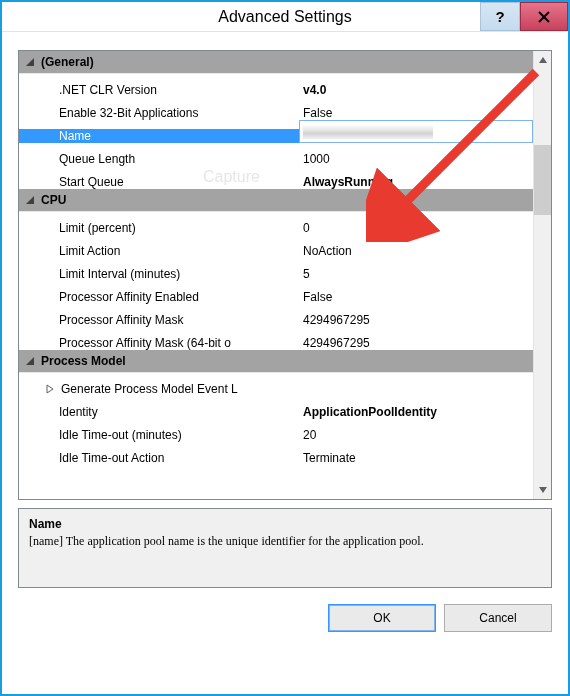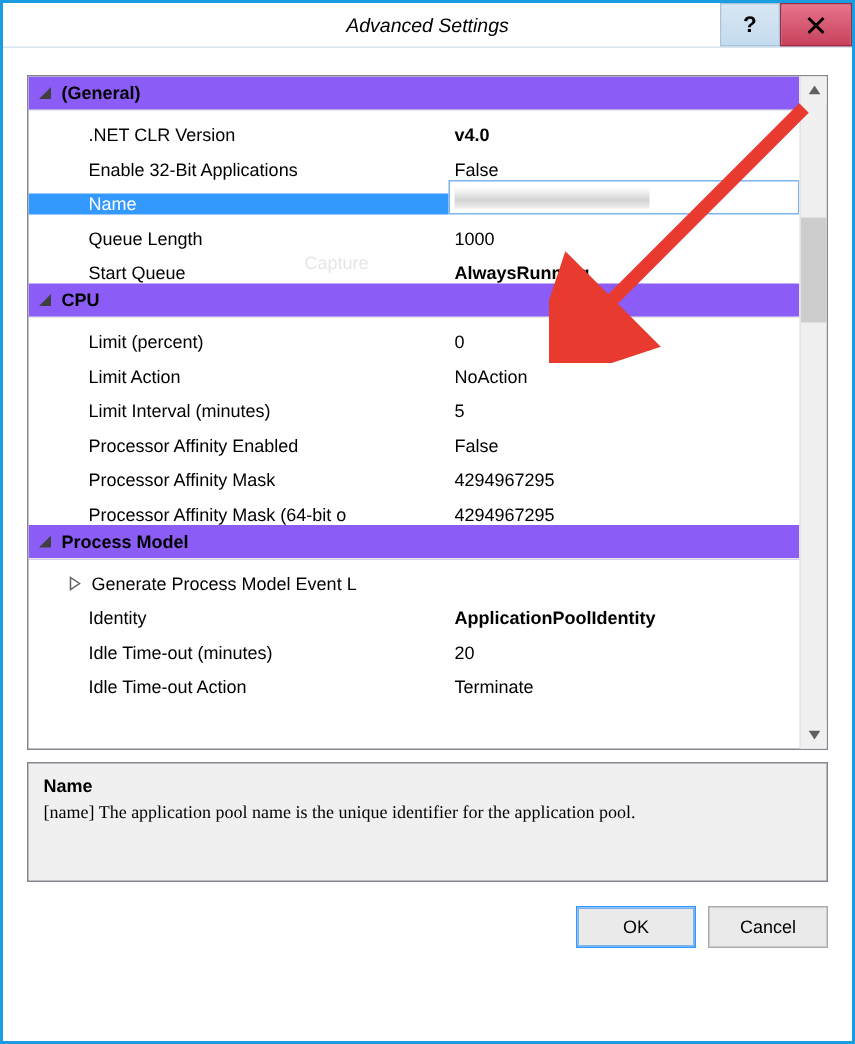--- a/index.html
+++ b/index.html
@@ -23,23 +23,22 @@
   .titlebar {
     background: #fff;
     height: 30px;
     display: flex;
     align-items: center;
     justify-content: center;
     border-bottom: 1px solid #d8e6f2;
     position: relative;
   }
   .titlebar-title {
-    font-size: 13px;
+    font-size: 16px;
     color: #000;
-    font-style: italic;
   }
   .titlebar-buttons {
     position: absolute;
     right: 0;
     top: 0;
     display: flex;
     height: 100%;
   }
   .titlebar-btn {
     width: 40px;
@@ -75,21 +74,21 @@
     height: 450px;
     position: relative;
   }
   .grid {
     flex: 1;
     overflow: hidden;
   }
   .section-header {
     display: flex;
     align-items: center;
-    background: #8b5cf6;
+    background: #a3a3a3;
     height: 23px;
     padding-left: 4px;
     border-bottom: 1px solid #e8e8e8;
   }
   .expander {
     width: 14px;
     height: 14px;
     display: inline-flex;
     align-items: center;
     justify-content: center;
@@ -162,21 +161,21 @@
   .desc-title { font-weight: bold; margin-bottom: 2px; }
   .desc-text { line-height: 1.4; font-family: Liberation Serif, serif; }
   .button-row {
     display: flex;
     justify-content: flex-end;
     gap: 8px;
     padding-top: 8px;
     padding-bottom: 6px;
   }
   .btn {
-    width: 80px;
+    width: 108px;
     height: 28px;
     background: #eaeaea;
     border: 1px solid #acacac;
     font-size: 12px;
     cursor: default;
   }
   .btn.default {
     border: 1px solid #3399ff;
     box-shadow: inset 0 0 0 1px #7eb4ea;
   }
@@ -191,21 +190,21 @@
     position: absolute;
     top: 50px;
     right: 12px;
     pointer-events: none;
   }
   .watermark {
     position:absolute;
     top:117px;
     left:184px;
     color:#e6e6e6;
-    font-size:12px;
+    font-size:16px;
     pointer-events:none;
   }
 </style>
 </head>
 <body>
 
 <div class="window">
   <div class="titlebar">
     <span class="titlebar-title">Advanced Settings</span>
     <div class="titlebar-buttons">

